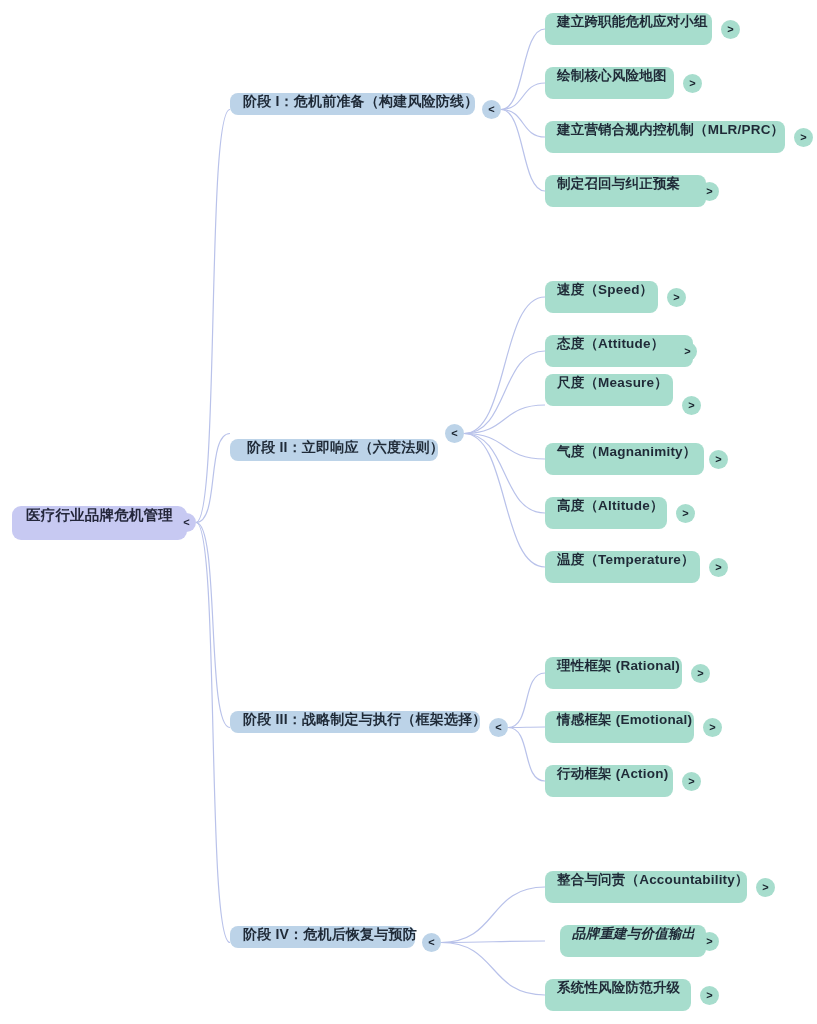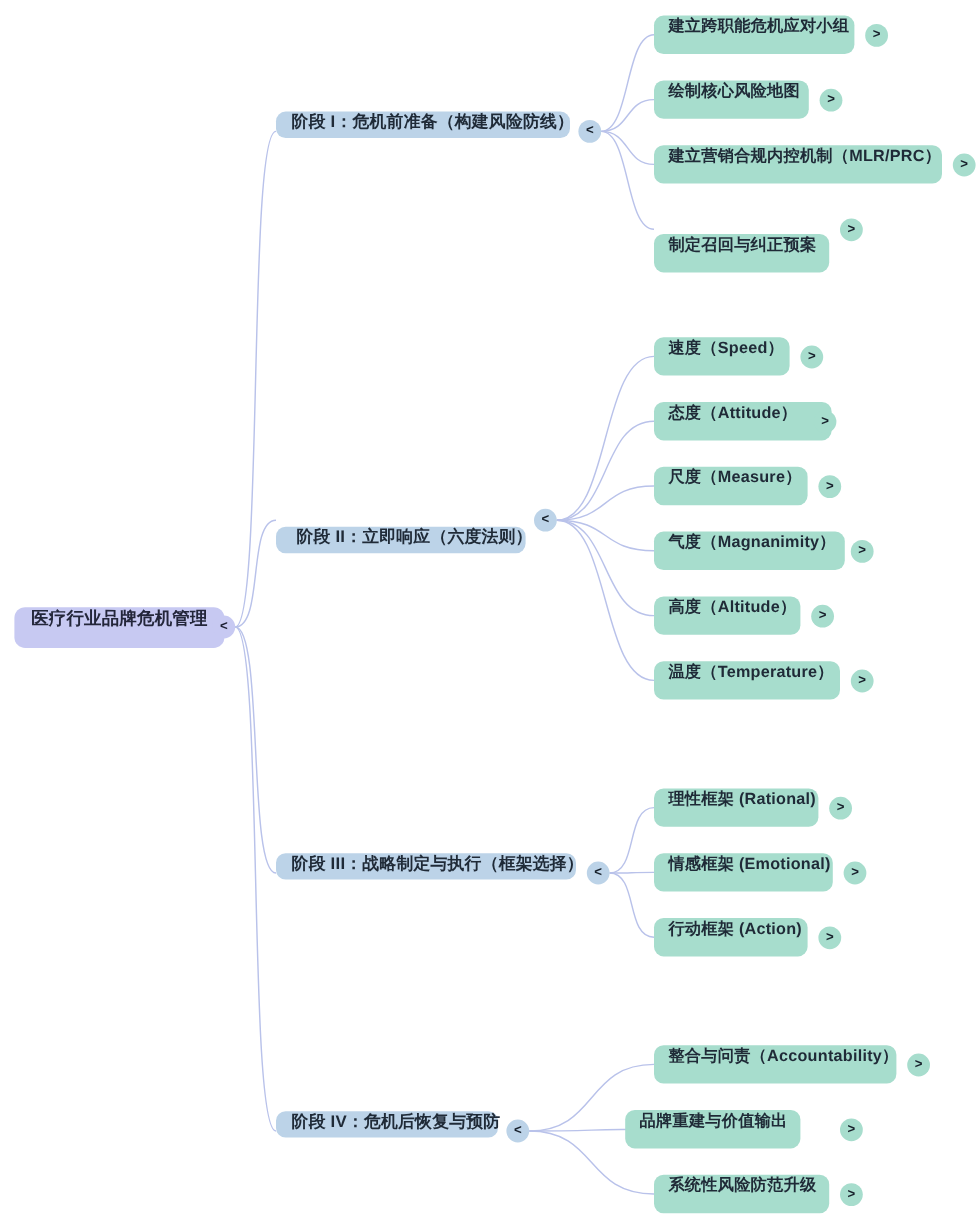--- a/index.html
+++ b/index.html
@@ -132,37 +132,37 @@
       </div>
       <div class="toggle leaf-toggle" style="left: 721px; top: 20px;">&gt;</div>
       <div class="node leaf" style="left: 545px; top: 67px; width: 129px;">
         <span class="node-label">绘制核心风险地图</span>
       </div>
       <div class="toggle leaf-toggle" style="left: 683px; top: 74px;">&gt;</div>
       <div class="node leaf" style="left: 545px; top: 121px; width: 240px;">
         <span class="node-label">建立营销合规内控机制（MLR/PRC）</span>
       </div>
       <div class="toggle leaf-toggle" style="left: 794px; top: 128px;">&gt;</div>
-      <div class="node leaf" style="left: 545px; top: 175px; width: 146px; margin-top: 20px;">
+      <div class="node leaf" style="left: 545px; top: 175px; width: 161px;">
         <span class="node-label">制定召回与纠正预案</span>
       </div>
       <div class="toggle leaf-toggle" style="left: 700px; top: 182px;">&gt;</div>
       <div class="node phase" style="left: 230px; top: 439px; width: 208px; padding-left: 17px;">
         <span class="node-label">阶段 II：立即响应（六度法则）</span>
       </div>
       <div class="toggle phase-toggle" style="left: 445px; top: 424px;">&lt;</div>
       <div class="node leaf" style="left: 545px; top: 281px; width: 113px;">
         <span class="node-label">速度（Speed）</span>
       </div>
       <div class="toggle leaf-toggle" style="left: 667px; top: 288px;">&gt;</div>
       <div class="node leaf" style="left: 545px; top: 335px; width: 148px;">
         <span class="node-label">态度（Attitude）</span>
       </div>
       <div class="toggle leaf-toggle" style="left: 678px; top: 342px;">&gt;</div>
-      <div class="node leaf" style="left: 545px; top: 389px; width: 128px;">
+      <div class="node leaf" style="left: 545px; top: 374px; width: 128px;">
         <span class="node-label">尺度（Measure）</span>
       </div>
       <div class="toggle leaf-toggle" style="left: 682px; top: 396px;">&gt;</div>
       <div class="node leaf" style="left: 545px; top: 443px; width: 159px;">
         <span class="node-label">气度（Magnanimity）</span>
       </div>
       <div class="toggle leaf-toggle" style="left: 709px; top: 450px;">&gt;</div>
       <div class="node leaf" style="left: 545px; top: 497px; width: 122px;">
         <span class="node-label">高度（Altitude）</span>
       </div>
@@ -188,21 +188,21 @@
       </div>
       <div class="toggle leaf-toggle" style="left: 682px; top: 772px;">&gt;</div>
       <div class="node phase" style="left: 230px; top: 926px; width: 185px;">
         <span class="node-label">阶段 IV：危机后恢复与预防</span>
       </div>
       <div class="toggle phase-toggle" style="left: 422px; top: 933px;">&lt;</div>
       <div class="node leaf" style="left: 545px; top: 871px; width: 202px;">
         <span class="node-label">整合与问责（Accountability）</span>
       </div>
       <div class="toggle leaf-toggle" style="left: 756px; top: 878px;">&gt;</div>
-      <div class="node leaf" style="left: 521px; top: 925px; width: 146px;">
+      <div class="node leaf" style="left: 560px; top: 925px; width: 146px; font-style: italic;">
         <span class="node-label">品牌重建与价值输出</span>
       </div>
       <div class="toggle leaf-toggle" style="left: 700px; top: 932px;">&gt;</div>
       <div class="node leaf" style="left: 545px; top: 979px; width: 146px;">
         <span class="node-label">系统性风险防范升级</span>
       </div>
       <div class="toggle leaf-toggle" style="left: 700px; top: 986px;">&gt;</div>
     </div>
 </div>
 

